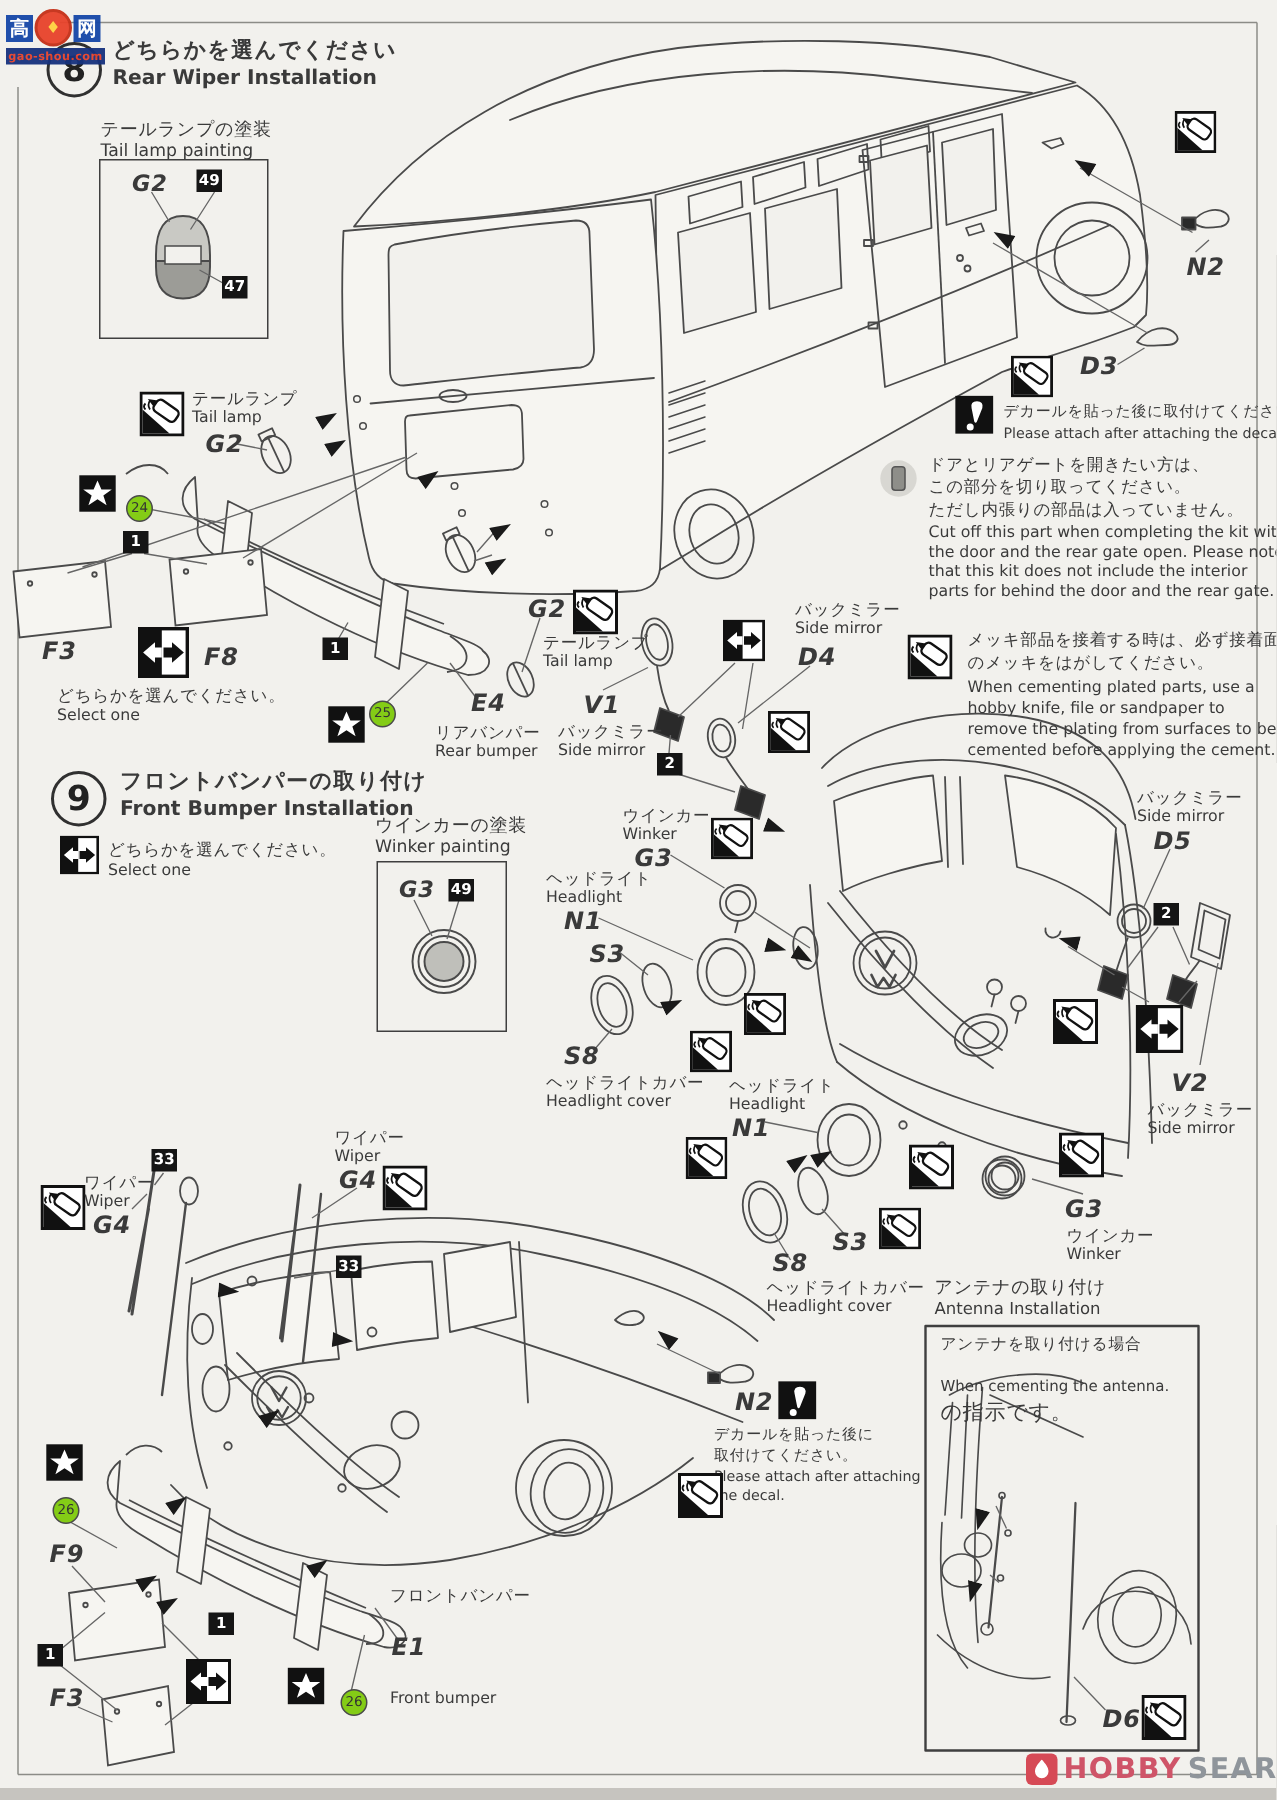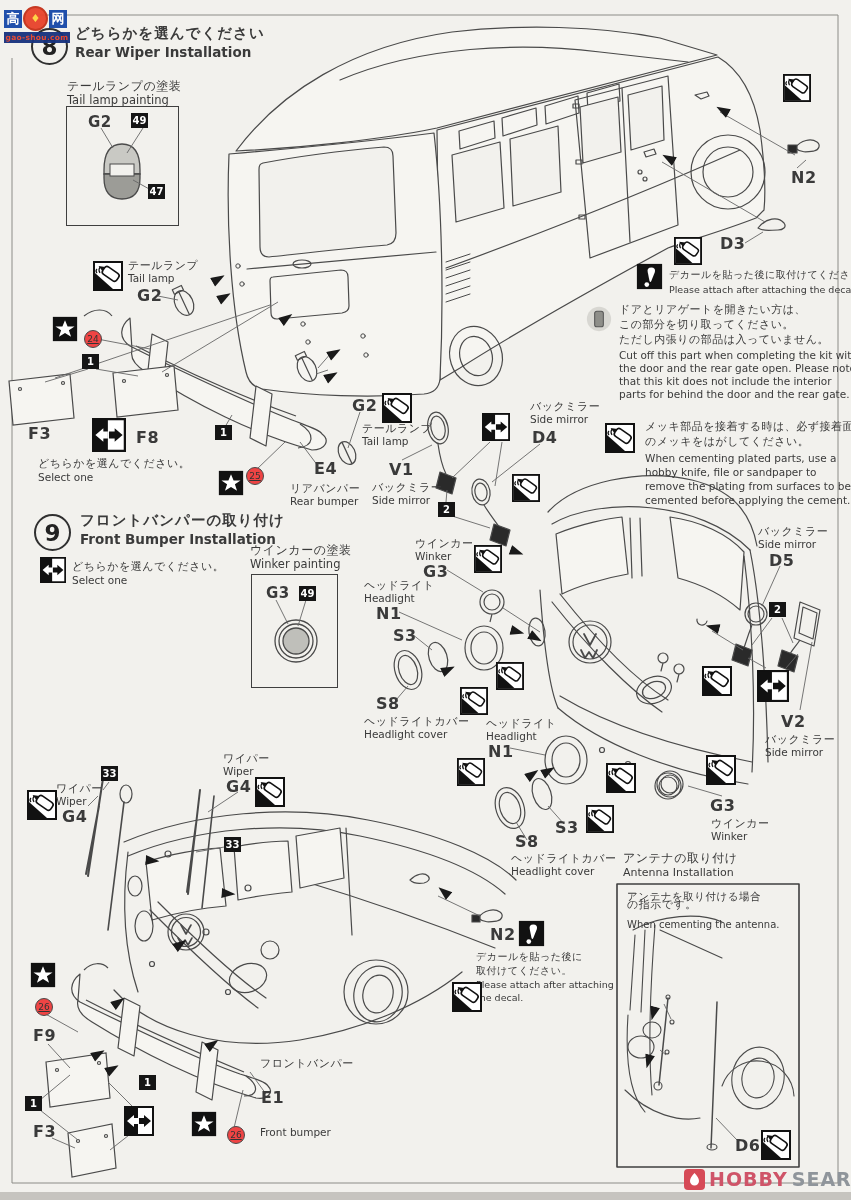--- a/index.html
+++ b/index.html
@@ -2,26 +2,26 @@
 <html><head>
 <meta charset="utf-8">
 <style>
   html,body{margin:0;padding:0;background:#d8d6d1;}
   .page{position:relative;width:851px;height:1200px;background:#f2f1ed;overflow:hidden;
         font-family:"DejaVu Sans","Liberation Sans",sans-serif;color:#3a3a3a;}
   .abs{position:absolute;}
   svg{display:block;}
   .jp{font-size:11px;letter-spacing:.5px;white-space:nowrap;}
   .en{font-size:10.5px;white-space:nowrap;}
-  .part{font-weight:bold;font-size:16px;letter-spacing:.5px;white-space:nowrap;}
+  .part{font-weight:bold;font-size:16px;letter-spacing:.5px;white-space:nowrap;font-style:italic;}
   .part.sm{font-size:15px;}
   .numbox{background:#151515;color:#fff;font-weight:bold;font-size:10px;width:17px;height:15px;
           display:flex;align-items:center;justify-content:center;line-height:1;}
-  .circnum{width:16px;height:16px;border:1.3px solid #4a4a4a;border-radius:50%;background:#ef4444;
-           color:#333;font-size:9px;display:flex;align-items:center;justify-content:center;line-height:1;text-decoration:underline;}
+  .circnum{width:16px;height:16px;border:1.3px solid #4a4a4a;border-radius:50%;background:#84cc16;
+           color:#333;font-size:9px;display:flex;align-items:center;justify-content:center;line-height:1;}
   .paintbox{border:1.6px solid #3f3f3f;}
   .stepcircle{width:33px;height:33px;border:2.6px solid #303030;border-radius:50%;background:#f2f1ed;
               display:flex;align-items:center;justify-content:center;font-size:23px;font-weight:bold;color:#222;}
   .sjp{font-size:14.5px;font-weight:bold;letter-spacing:1px;white-space:nowrap;}
   .sen{font-size:13.5px;font-weight:bold;white-space:nowrap;}
   .note{font-size:10.5px;line-height:13px;white-space:nowrap;}
   .note.jp{font-size:11px;}
   .icon{position:absolute;}
   
   .gs{position:absolute;left:4px;top:6px;width:70px;height:46px;z-index:9;opacity:.95;}
@@ -655,20 +655,20 @@
       <use href="#sym-star"></use>
     </svg>
   <div class="abs circnum" style="left:227px;top:1126px">26</div>
   <div class="abs part" style="left:261px;top:1088px">E1</div>
   <div class="abs jp" style="left:260px;top:1056px">フロントバンパー</div>
   <div class="abs en" style="left:260px;top:1126px">Front bumper</div>
 
   <div class="abs jp" style="left:623px;top:850px;font-size:12px">アンテナの取り付け</div>
   <div class="abs en" style="left:623px;top:866px;font-size:11px">Antenna Installation</div>
   <div class="abs note jp" style="left:627px;top:890px;font-size:10.5px">アンテナを取り付ける場合</div>
-  <div class="abs note jp" style="left:627px;top:898px;font-size:11px">の指示です。</div>
+  <div class="abs note jp" style="left:627px;top:936px;font-size:14px">の指示です。</div>
   <div class="abs note" style="left:627px;top:918px;font-size:10px">When cementing the antenna.</div>
   <div class="abs part" style="left:735px;top:1136px">D6</div>
   <svg class="icon" style="left:761px;top:1130px" width="30" height="30">
       <use href="#sym-cement"></use>
     </svg>
 
 </div>
 
 </body></html>

